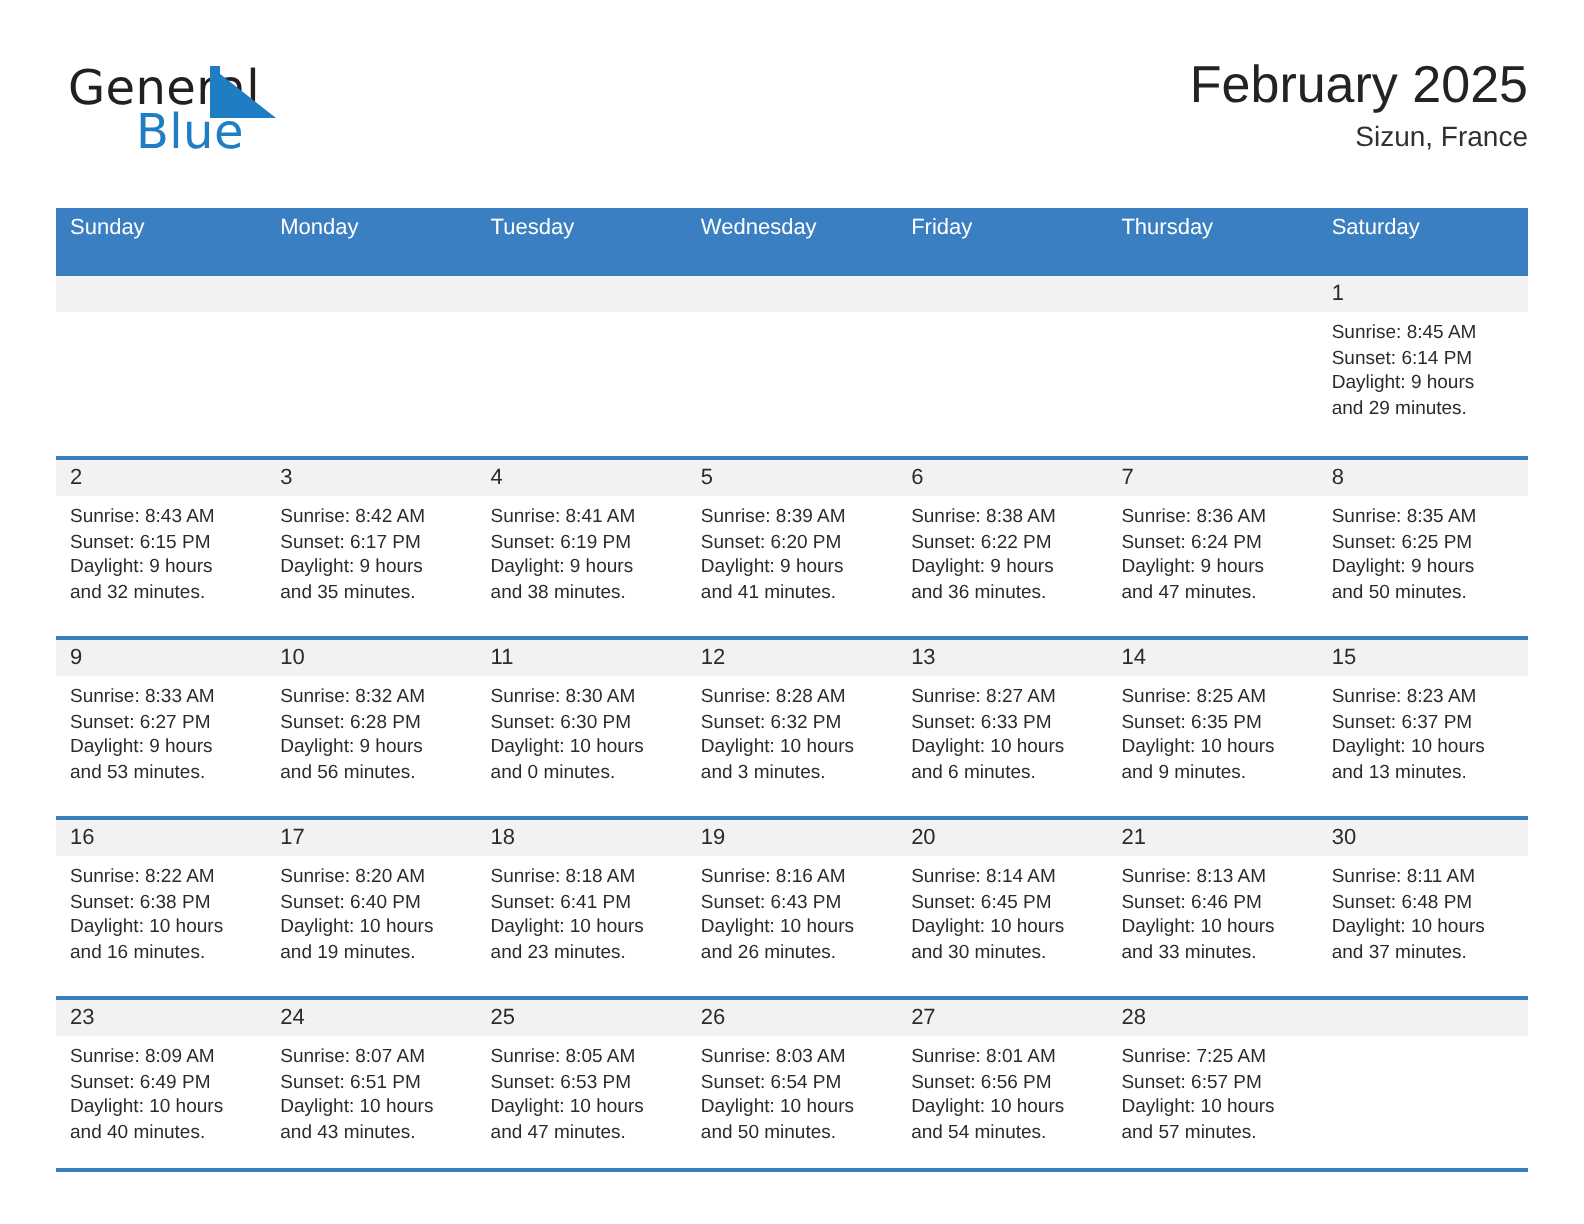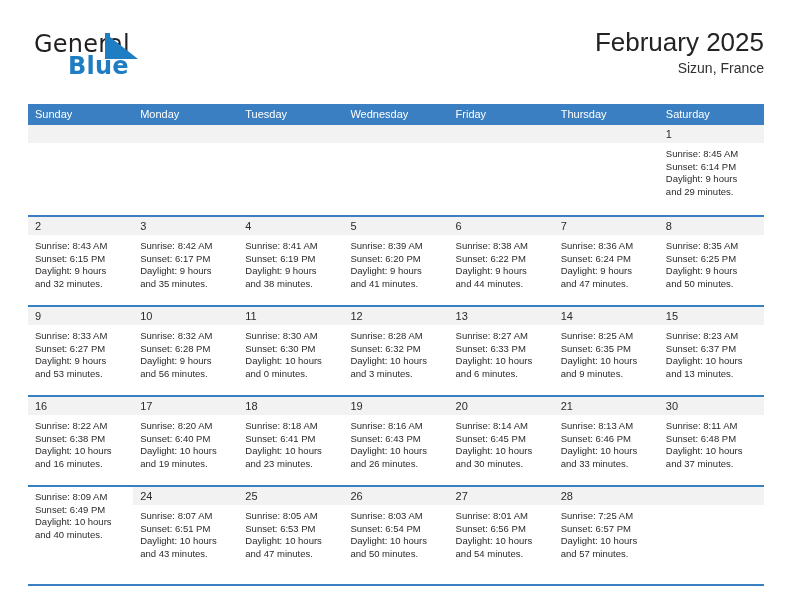--- a/index.html
+++ b/index.html
@@ -50,21 +50,21 @@
     line-height: 1;
   }
   .brand-blue {
     position: absolute;
     left: 34px;
     top: 22px;
     font-size: 24px;
     letter-spacing: 0.2px;
     color: #1f7dc4;
     font-family: "DejaVu Sans", sans-serif;
-    font-weight: 700;
+    font-weight: 400;
     line-height: 1;
   }
   .brand-flag {
     position: absolute;
     left: 71px;
     top: 1px;
     width: 33px;
     height: 26px;
   }
   .brand-flag svg { display: block; }
@@ -96,21 +96,21 @@
     position: absolute;
     left: 28px;
     top: 104px;
     width: 736px;
   }
 
   .weekdays {
     display: flex;
     width: 100%;
     background: #3a7fc1;
-    height: 21px;
+    height: 34px;
   }
   .weekday {
     flex: 1 1 0;
     color: #ffffff;
     font-size: 11px;
     line-height: 21px;
     padding-left: 7px;
     box-sizing: border-box;
     overflow: hidden;
     white-space: nowrap;
@@ -291,21 +291,21 @@
             </div>
           </div>
           <div class="daycell">
             <div class="daynum-band">
               <div class="daynum">6</div>
             </div>
             <div class="dayinfo">
               <div>Sunrise: 8:38 AM</div>
               <div>Sunset: 6:22 PM</div>
               <div>Daylight: 9 hours</div>
-              <div>and 44 minutes.</div>
+              <div>and 36 minutes.</div>
             </div>
           </div>
           <div class="daycell">
             <div class="daynum-band">
               <div class="daynum">7</div>
             </div>
             <div class="dayinfo">
               <div>Sunrise: 8:36 AM</div>
               <div>Sunset: 6:24 PM</div>
               <div>Daylight: 9 hours</div>
@@ -477,20 +477,23 @@
             <div class="dayinfo">
               <div>Sunrise: 8:11 AM</div>
               <div>Sunset: 6:48 PM</div>
               <div>Daylight: 10 hours</div>
               <div>and 37 minutes.</div>
             </div>
           </div>
         </div>
         <div class="week">
           <div class="daycell">
+            <div class="daynum-band">
+              <div class="daynum">23</div>
+            </div>
             <div class="dayinfo">
               <div>Sunrise: 8:09 AM</div>
               <div>Sunset: 6:49 PM</div>
               <div>Daylight: 10 hours</div>
               <div>and 40 minutes.</div>
             </div>
           </div>
           <div class="daycell">
             <div class="daynum-band">
               <div class="daynum">24</div>

